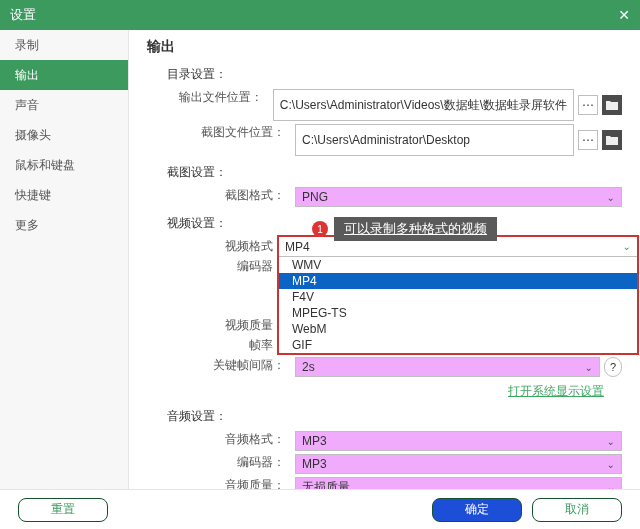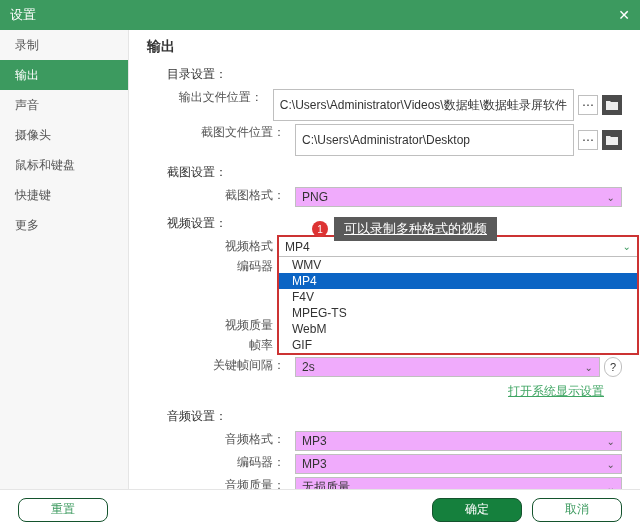--- a/index.html
+++ b/index.html
@@ -30,21 +30,21 @@
 
   .iconbtn { width: 20px; height: 20px; border: 1px solid #bfbfbf; background: #fff; display: flex; align-items: center; justify-content: center; cursor: pointer; font-size: 12px; }
   .iconbtn.dark { background: #4b4b4b; color: #eee; border-color: #4b4b4b; }
 
   .qmark { width: 18px; height: 20px; display: flex; align-items: center; justify-content: center; border: 1px solid #bfbfbf; border-radius: 10px; font-size: 11px; cursor: pointer; }
 
   .link { color: #3fa563; text-align: right; margin: 6px 18px 2px 0; cursor: pointer; font-size: 12px; text-decoration: underline; }
 
   .footer { height: 40px; border-top: 1px solid #e5e5e5; display: flex; align-items: center; padding: 0 18px; gap: 10px; }
   .btn { height: 24px; padding: 0 32px; border-radius: 8px; border: 1px solid #14532d; background: #fff; color: #3c9a5f; font-size: 12px; display: flex; align-items: center; cursor: pointer; }
-  .btn.primary { background: #15803d; color: #fff; }
+  .btn.primary { background: #1d4ed8; color: #fff; }
   .spacer { flex: 1; }
 
   
   .popup-wrap { position: absolute; left: 148px; top: 205px; right: 1px; z-index: 20; }
   .popup { border: 2px solid #c33; background: #fff; }
   .popup .sel-row { height: 20px; border-bottom: 1px solid #bfbfbf; display: flex; align-items: center; justify-content: space-between; padding: 0 6px; font-size: 12px; }
   .popup .sel-row .chev { color: #3c9a5f; font-size: 10px; }
   .popup .opt { height: 16px; line-height: 16px; padding: 0 13px; font-size: 12px; cursor: pointer; }
   .popup .opt.selected { background: #0b64c4; color: #fff; }
 

